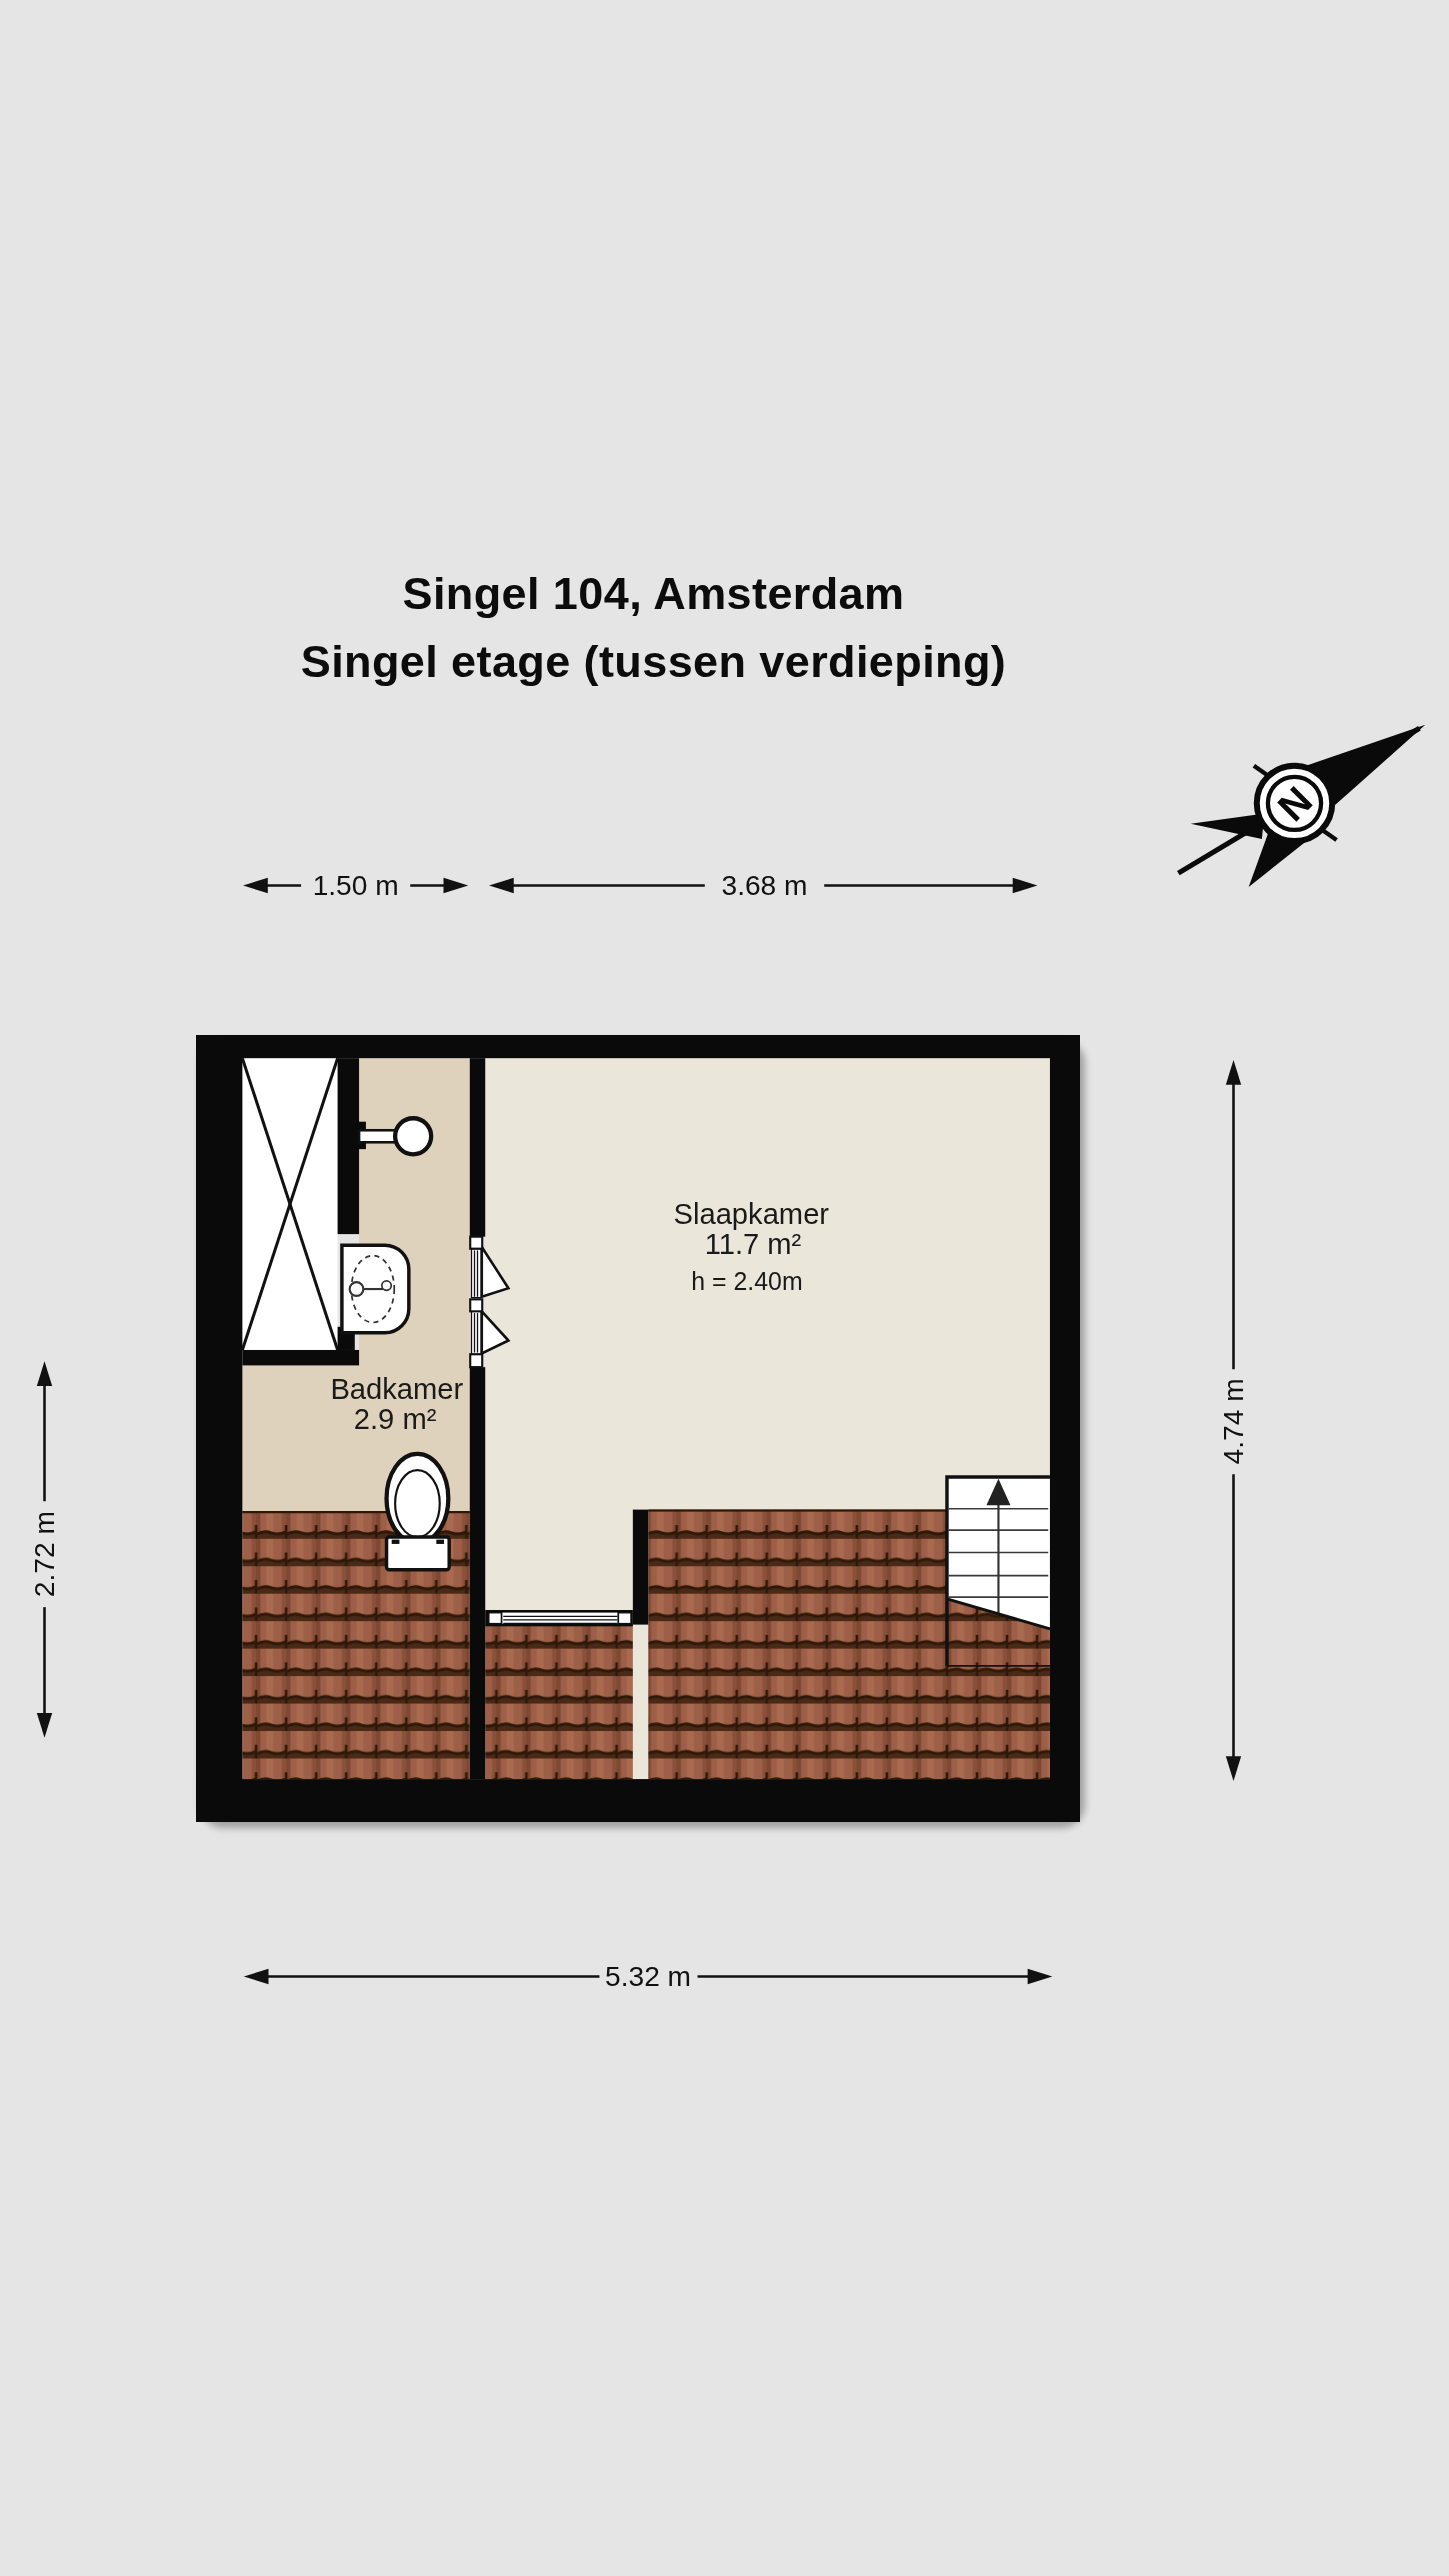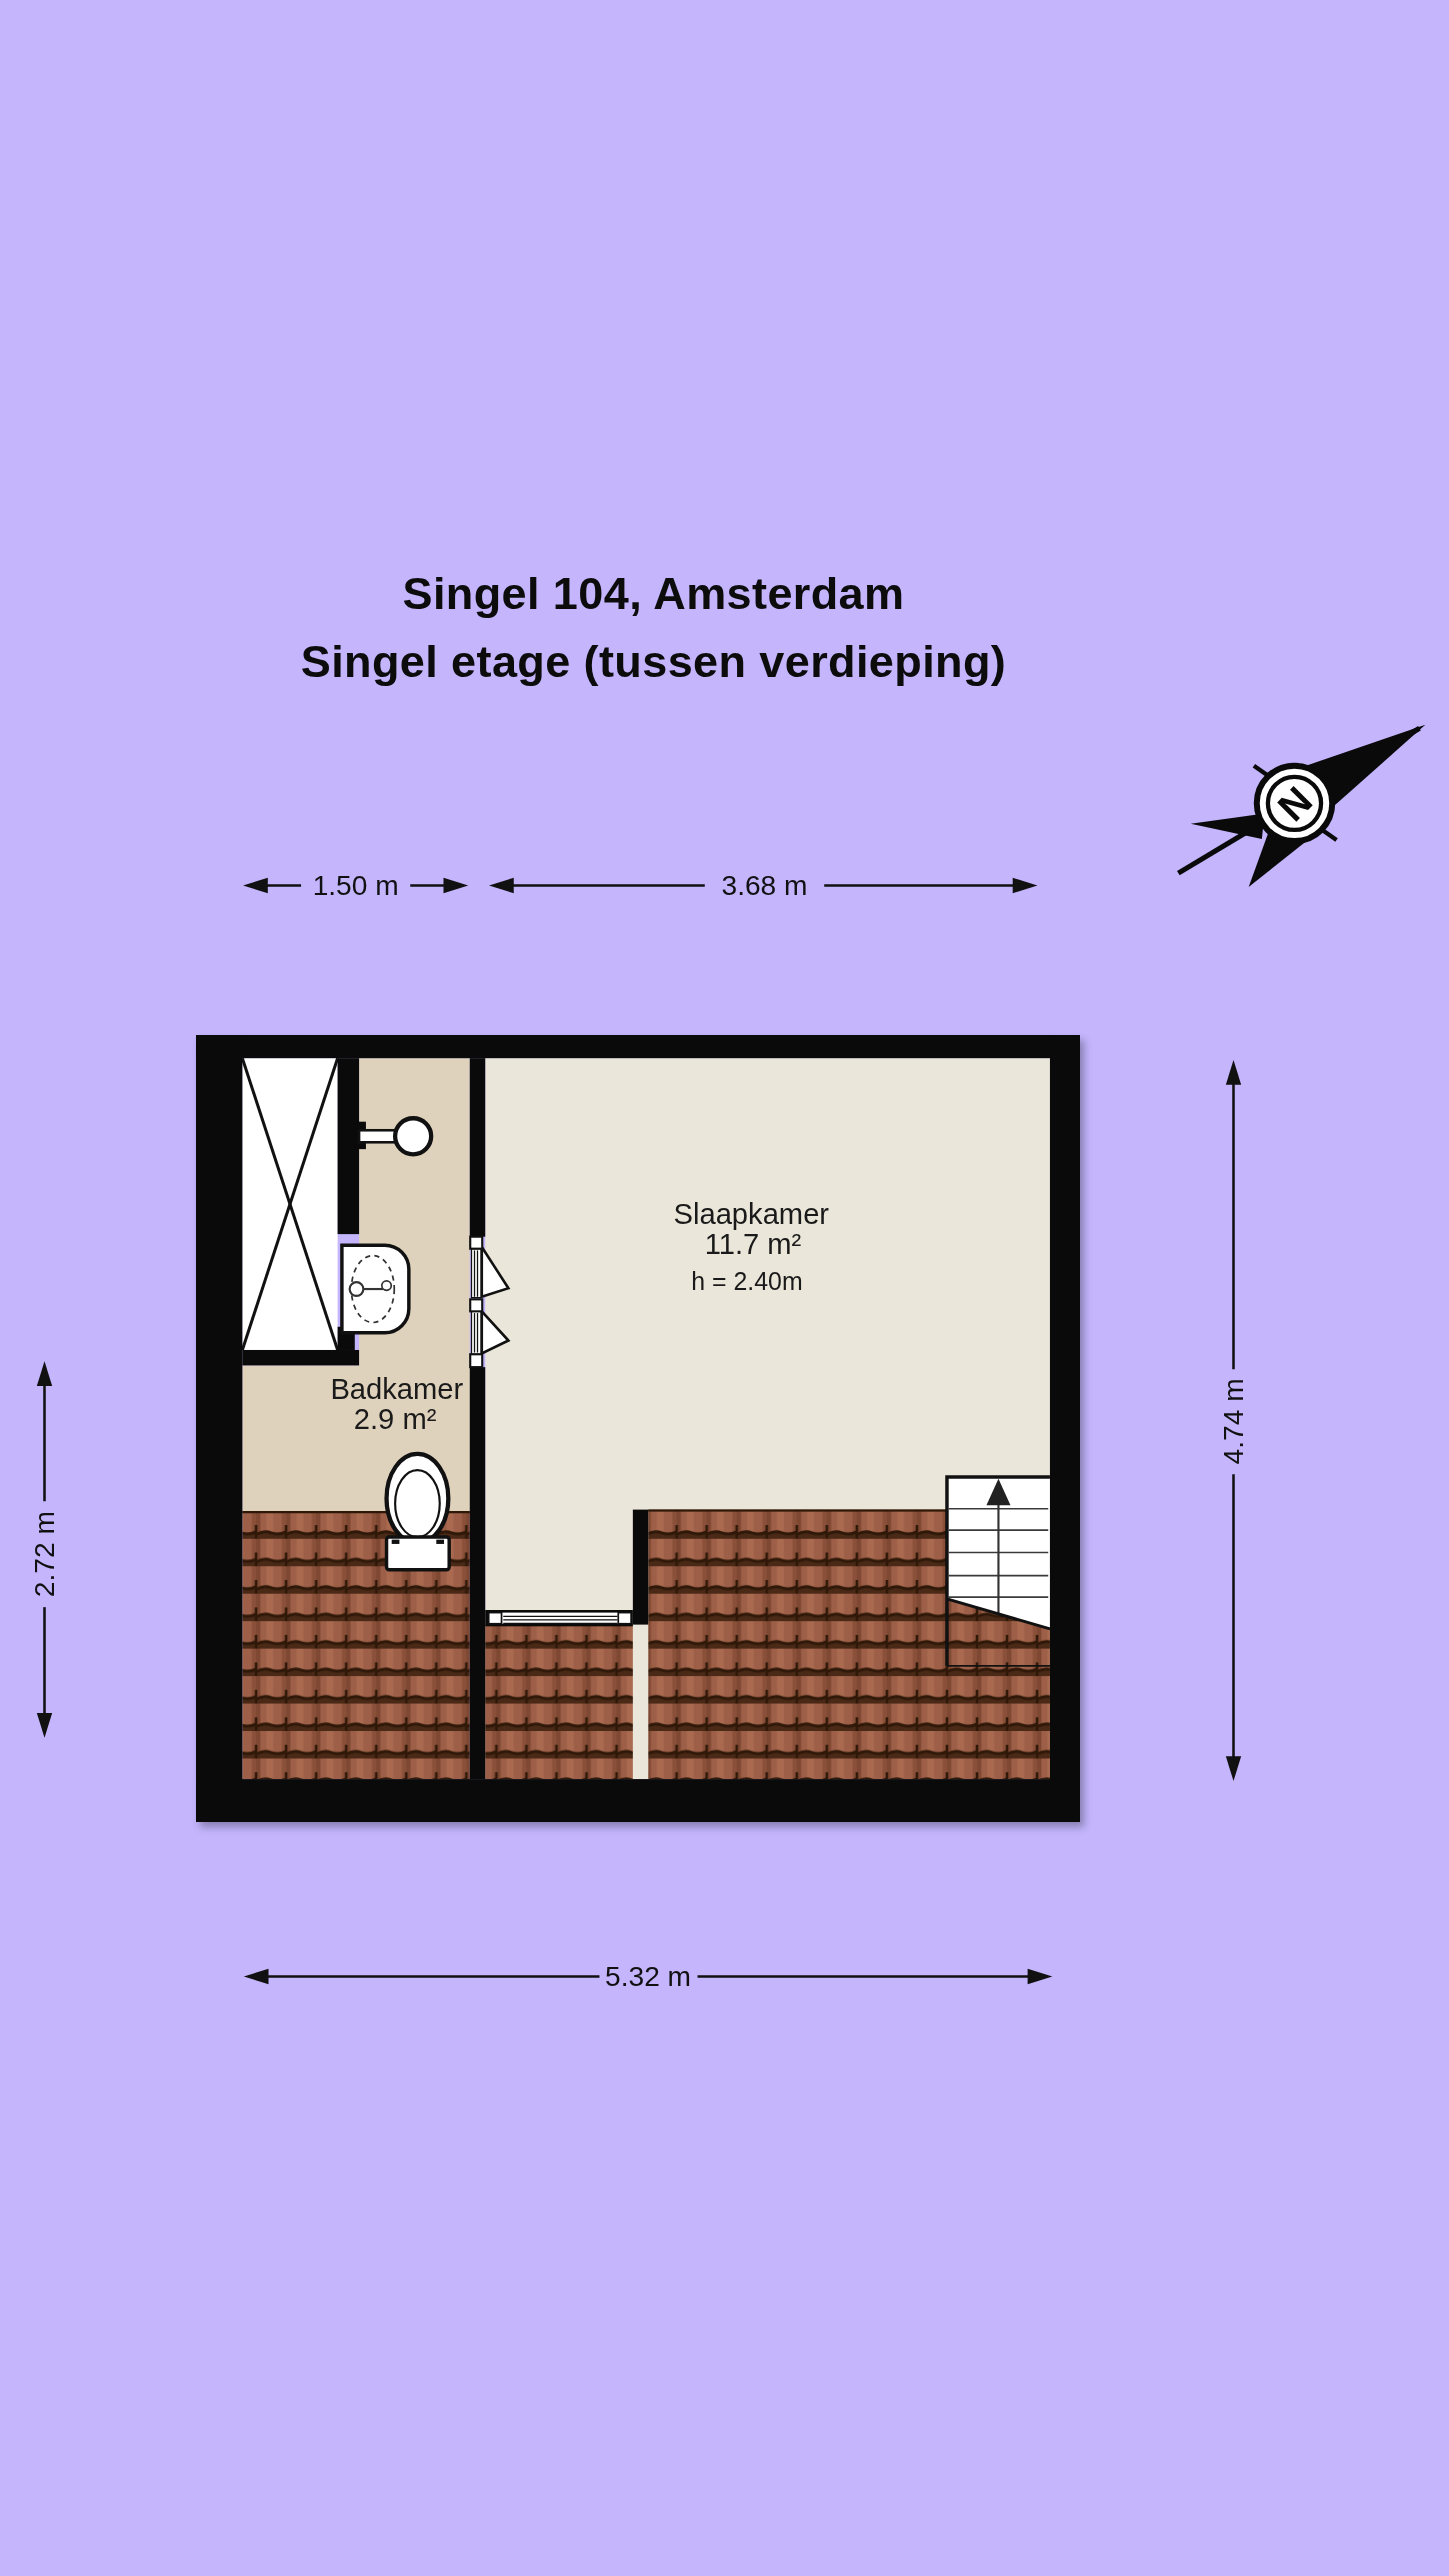--- a/index.html
+++ b/index.html
@@ -1,22 +1,22 @@
 <!DOCTYPE html>
 <html style="font-size:13.7px"><head>
 <meta charset="utf-8">
 <style>
   html,body{margin:0;padding:0;background:#ffffff;}
-  .canvas{position:relative;width:1449px;height:2576px;background:#c4b5fd;overflow:hidden;
+  .canvas{position:relative;width:1449px;height:2576px;background:#e5e5e5;overflow:hidden;
           font-family:"Liberation Sans", sans-serif;color:#000;}
   .title{position:absolute;left:181px;top:560px;width:945px;text-align:center;
          font-size:45px;font-weight:bold;line-height:68px;color:#0c0c0c;letter-spacing:0.4px;}
   .abs{position:absolute;}
   .plan{position:absolute;left:196px;top:1035px;width:884px;height:787px;
-        box-shadow:4.3px 5.2px 7.7px rgba(0,0,0,0.30);}
+        box-shadow:4.3px 5.2px 7.7px rgba(0,0,0,0.30);border-radius:23px;}
   svg text{font-family:"Liberation Sans", sans-serif;}
   .dimtext{font-size:33px;fill:#111;}
   .roomname{font-size:34px;fill:#1a1a1a;}
   .roomsub{font-size:29px;fill:#1a1a1a;}
 </style>
 </head>
 <body>
 
 <div class="canvas">
 

